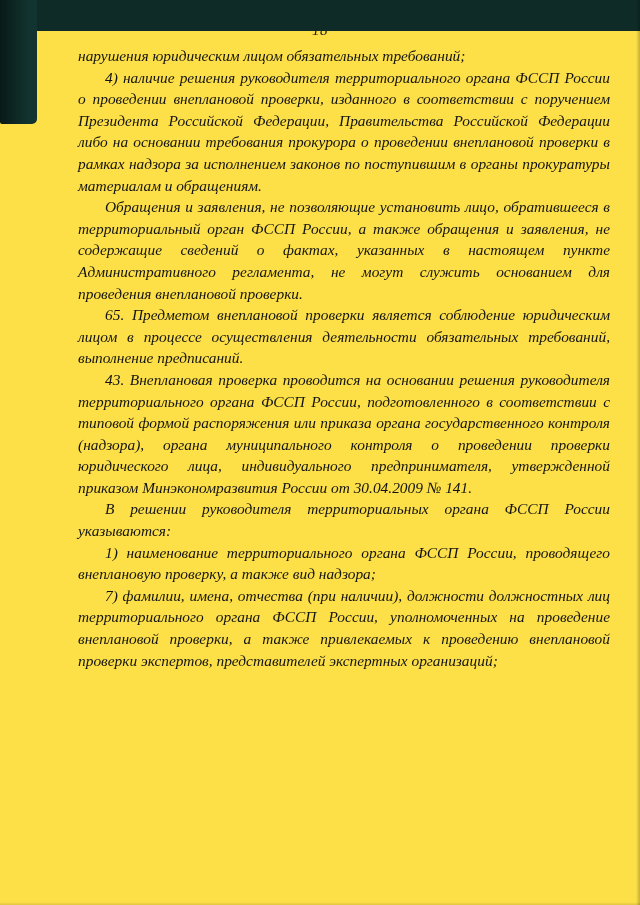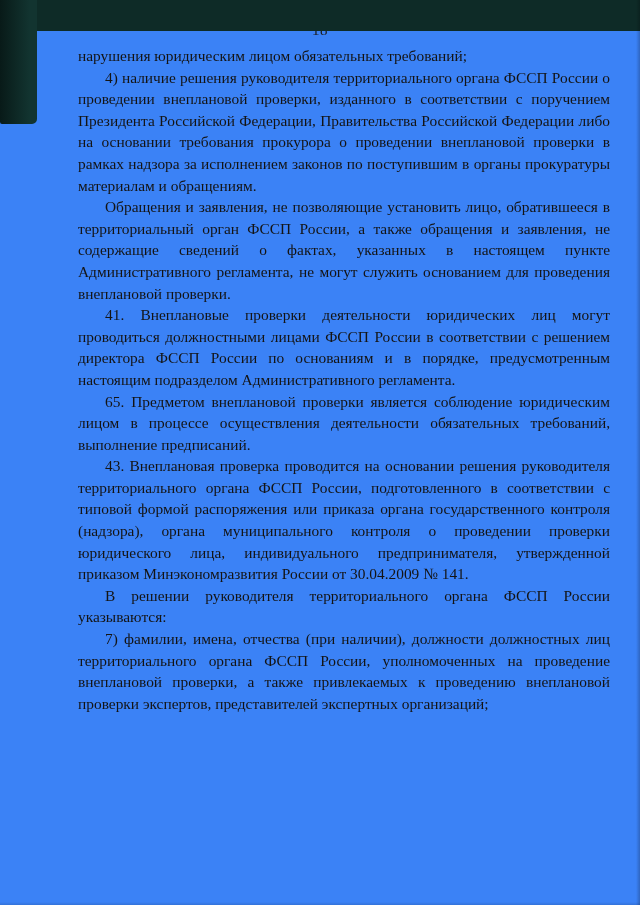--- a/index.html
+++ b/index.html
@@ -7,22 +7,23 @@
   body {
     width: 640px;
     height: 905px;
     background: #dddddd;
     font-family: "Liberation Serif", serif;
   }
   .page {
     position: relative;
     width: 640px;
     height: 905px;
-    background: #3b82f6;
+    background: #fde047;
     overflow: hidden;
+    font-style: italic;
   }
   
   .scan-top {
     position: absolute;
     top: 0; left: 0;
     width: 640px; height: 31px;
     background: linear-gradient(180deg, #081a18 0%, #123430 55%, #0c2残524 100%);
     background-color: #0e2b27;
   }
   .scan-left {
@@ -71,19 +72,19 @@
   <div class="scan-left"></div>
   <div class="edge-right"></div>
   <div class="edge-bottom"></div>
 
   <div class="page-number">18</div>
 
   <div class="body-text">
       <p class="para">нарушения юридическим лицом обязательных требований;</p>
       <p class="para indent">4) наличие решения руководителя территориального органа ФССП России о проведении внеплановой проверки, изданного в соответствии с поручением Президента Российской Федерации, Правительства Российской Федерации либо на основании требования прокурора о проведении внеплановой проверки в рамках надзора за исполнением законов по поступившим в органы прокуратуры материалам и обращениям.</p>
       <p class="para indent">Обращения и заявления, не позволяющие установить лицо, обратившееся в территориальный орган ФССП России, а также обращения и заявления, не содержащие сведений о фактах, указанных в настоящем пункте Административного регламента, не могут служить основанием для проведения внеплановой проверки.</p>
-      <p class="para indent">41. Внеплановые проверки деятельности юридических лиц могут проводиться должностными лицами ФССП России в соответствии с решением директора ФССП России по основаниям и в порядке, предусмотренным настоящим подразделом Административного регламента.</p>
       <p class="para indent">65. Предметом внеплановой проверки является соблюдение юридическим лицом в процессе осуществления деятельности обязательных требований, выполнение предписаний.</p>
       <p class="para indent">43. Внеплановая проверка проводится на основании решения руководителя территориального органа ФССП России, подготовленного в соответствии с типовой формой распоряжения или приказа органа государственного контроля (надзора), органа муниципального контроля о проведении проверки юридического лица, индивидуального предпринимателя, утвержденной приказом Минэкономразвития России от 30.04.2009 № 141.</p>
-      <p class="para indent">В решении руководителя территориального органа ФССП России указываются:</p>
+      <p class="para indent">В решении руководителя территориальных органа ФССП России указываются:</p>
+      <p class="para indent">1) наименование территориального органа ФССП России, проводящего внеплановую проверку, а также вид надзора;</p>
       <p class="para indent">7) фамилии, имена, отчества (при наличии), должности должностных лиц территориального органа ФССП России, уполномоченных на проведение внеплановой проверки, а также привлекаемых к проведению внеплановой проверки экспертов, представителей экспертных организаций;</p>
     </div>
 </div>
 
 </body></html>

